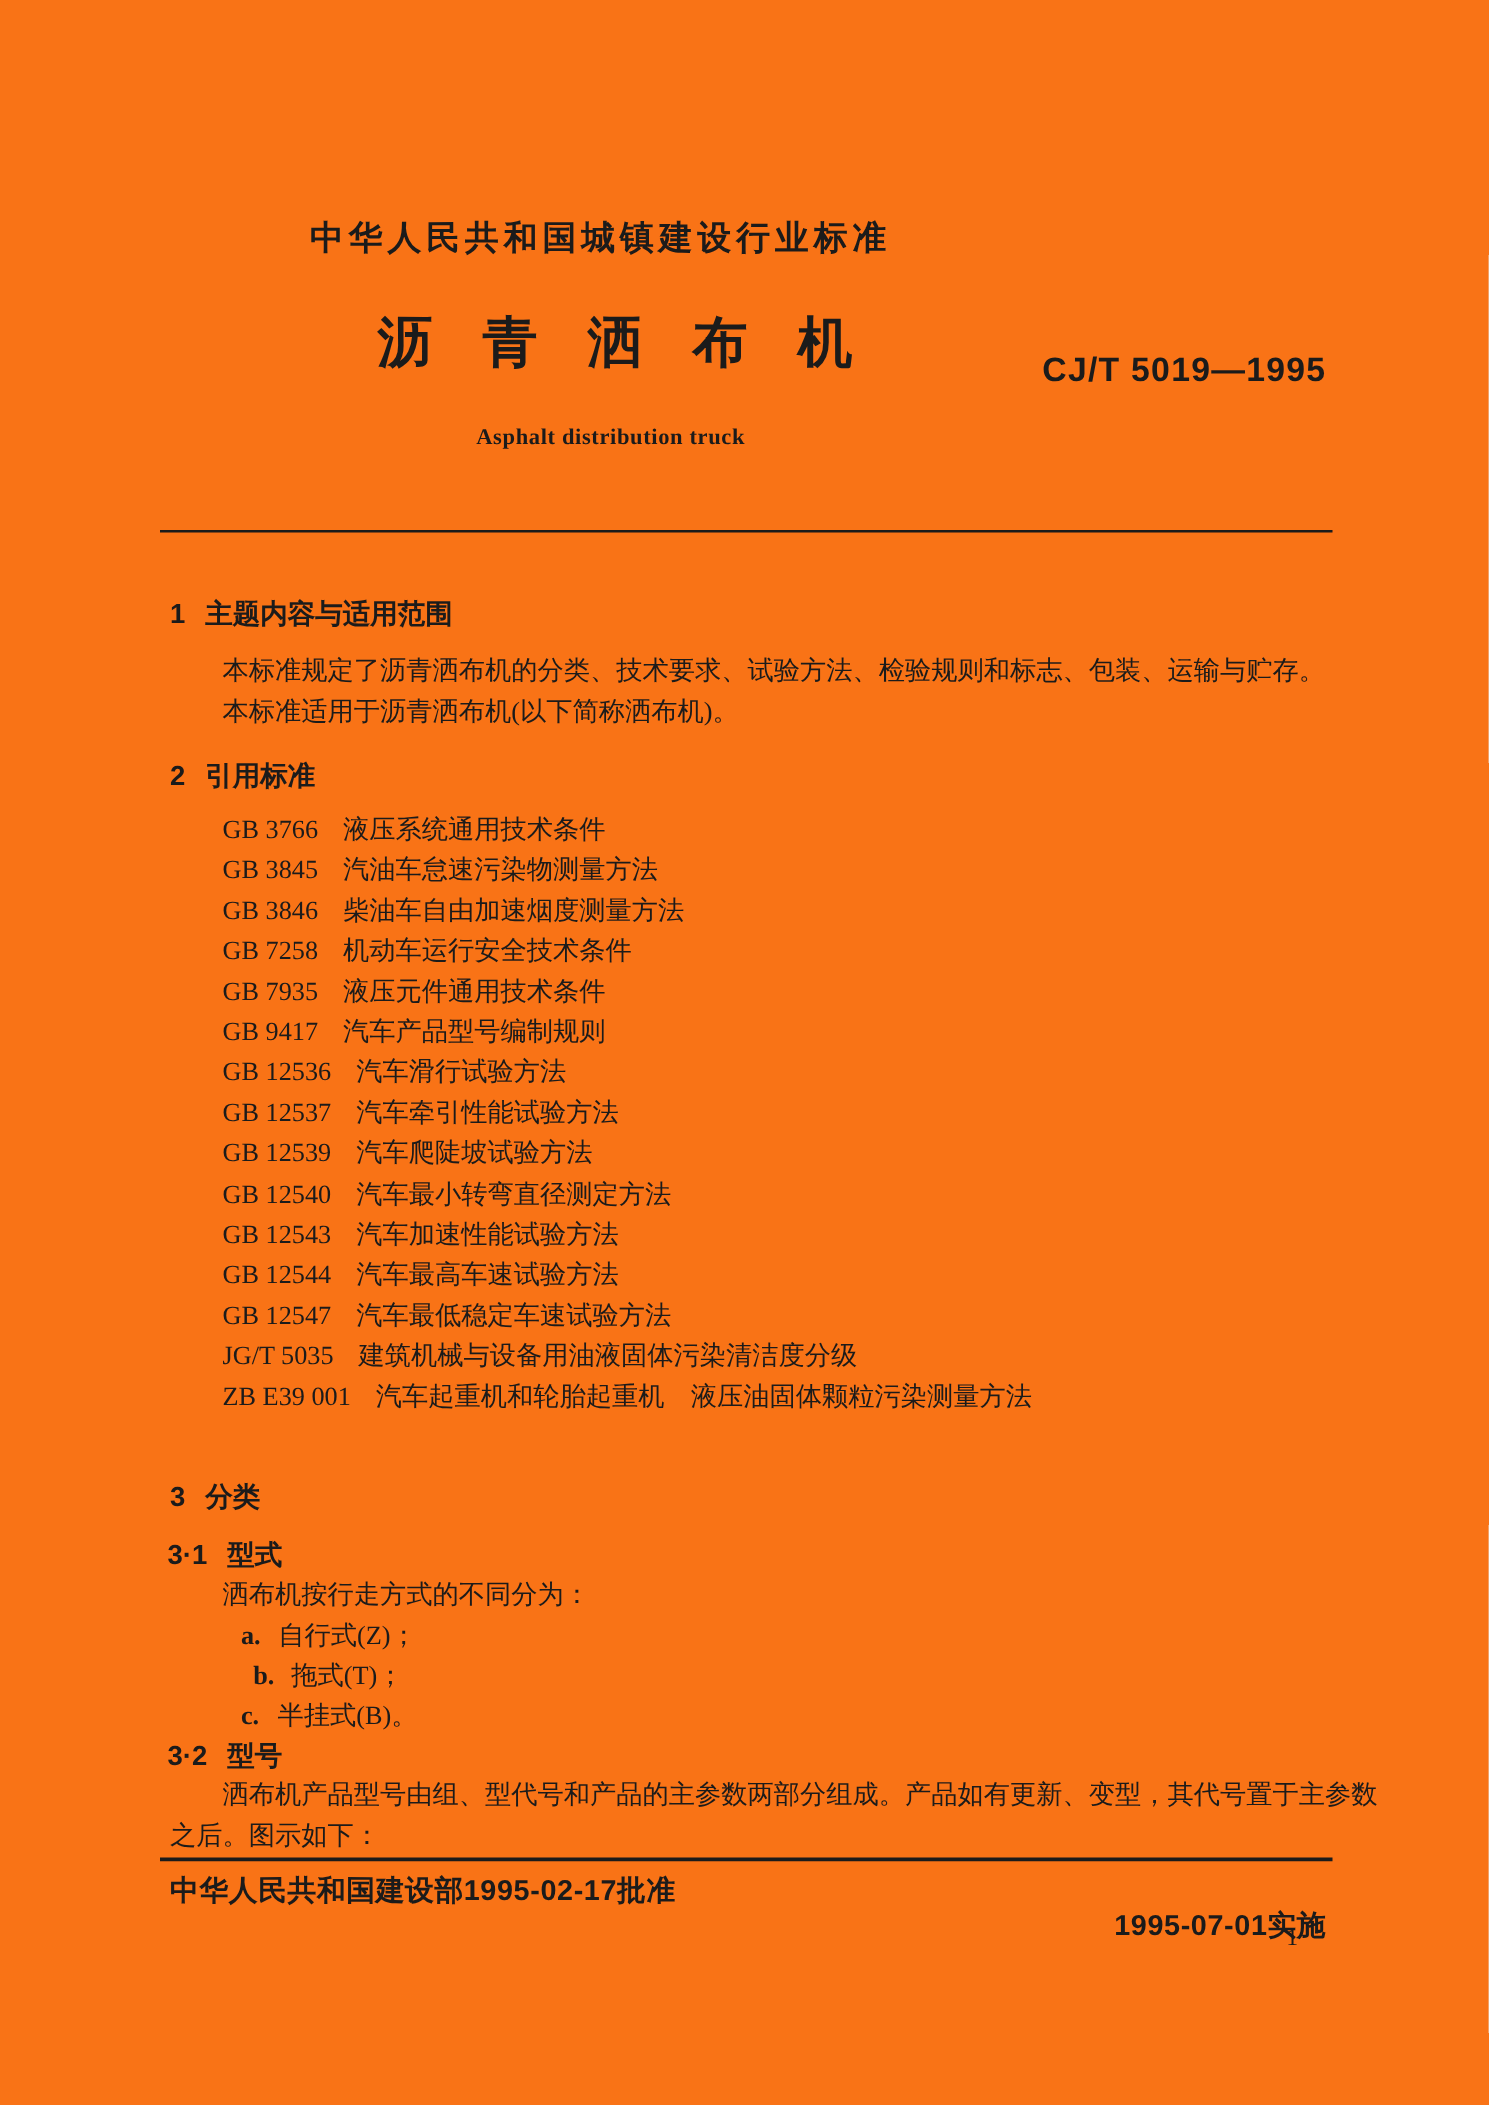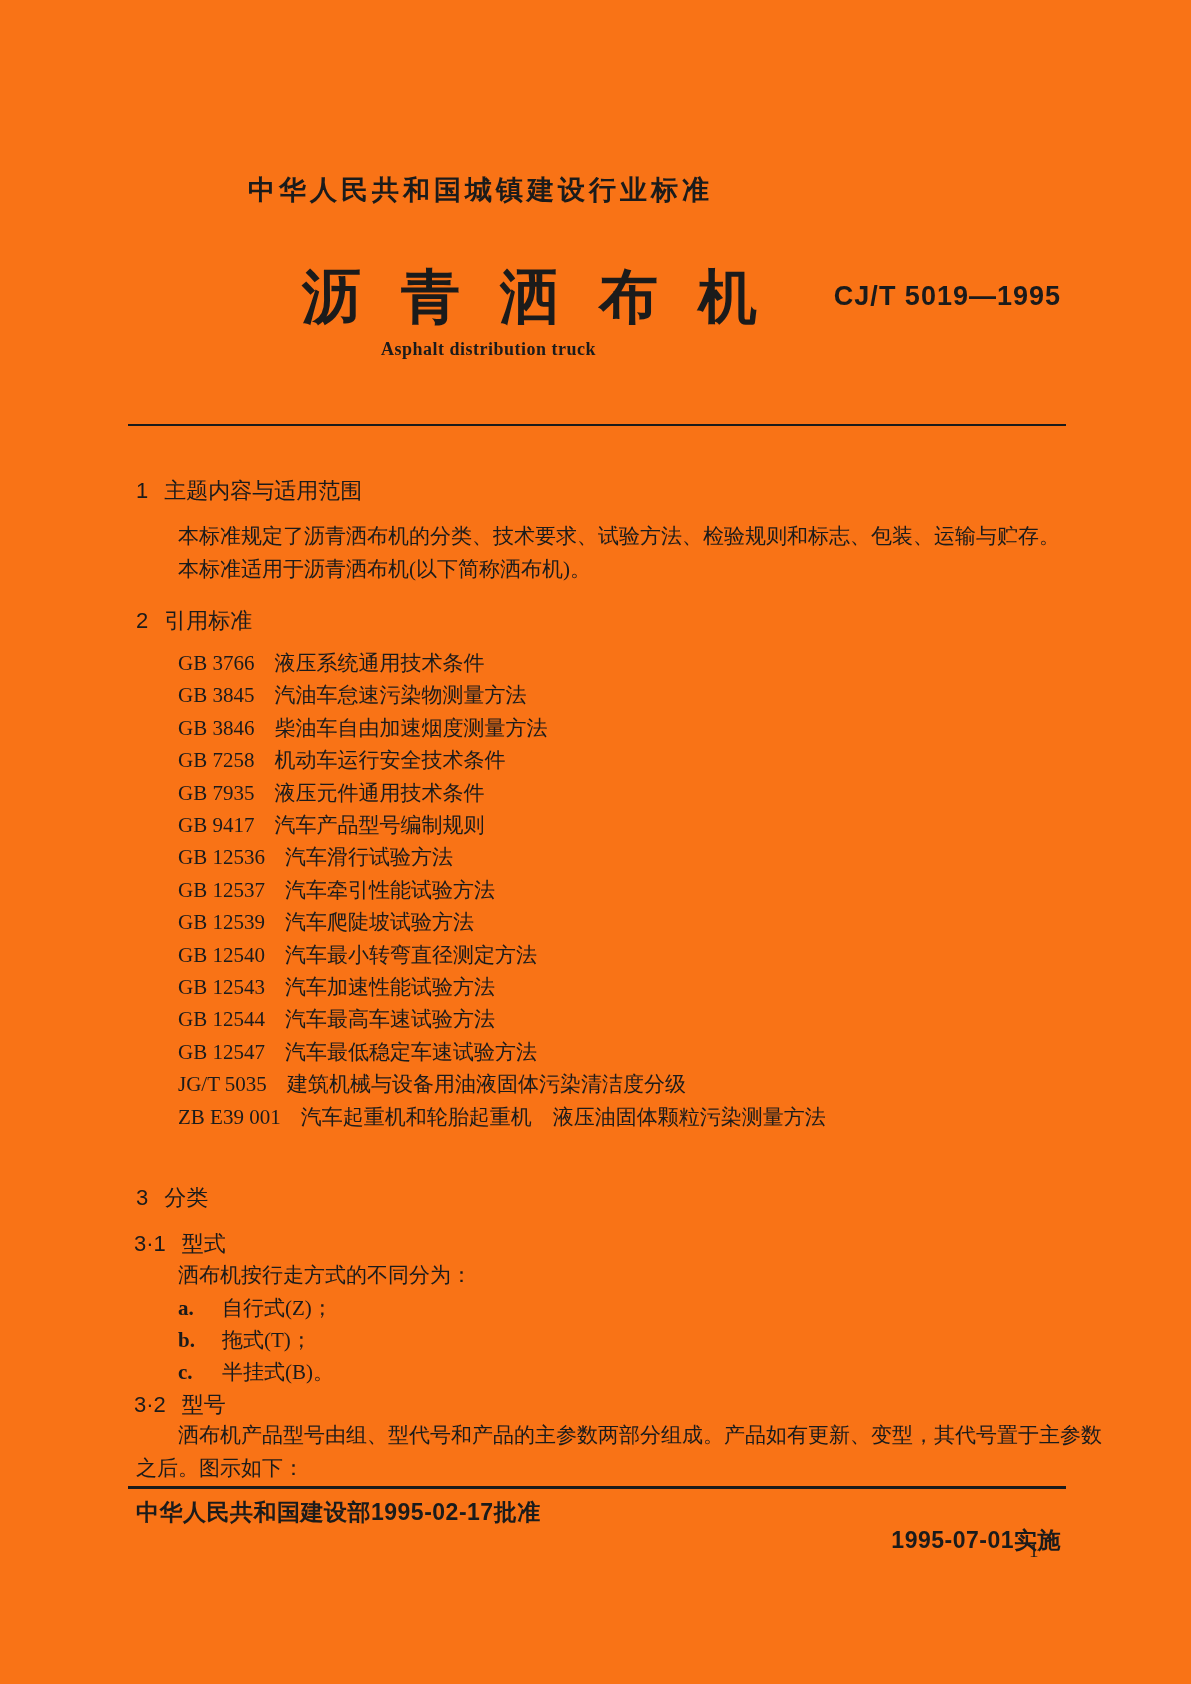--- a/index.html
+++ b/index.html
@@ -17,24 +17,24 @@
 
   
   .header-label {
     left: 248px; top: 172px;
     font-family: "Liberation Sans", sans-serif;
     font-weight: bold;
     font-size: 27px;
     letter-spacing: 4px;
   }
   .doc-title {
-    left: 302px; top: 258px;
+    left: 302px; top: 245px;
     font-family: Liberation Serif, serif;
     font-weight: bold;
-    font-size: 59px;
+    font-size: 44px;
     letter-spacing: 40px;
   }
   .std-number {
     right: 130px; top: 281px;
     font-family: "Liberation Sans", sans-serif;
     font-weight: bold;
     font-size: 27px;
     letter-spacing: 1px;
   }
   .subtitle-en {
@@ -44,21 +44,21 @@
     font-size: 18px;
     letter-spacing: 0.5px;
   }
   .rule { background: #1b1b1b; }
   .rule-top    { left: 128px; top: 424px;  width: 938px; height: 2px; }
   .rule-bottom { left: 128px; top: 1486px; width: 938px; height: 3px; }
 
   
   .sec-heading {
     font-family: "Liberation Sans", sans-serif;
-    font-weight: normal;
+    font-weight: bold;
     font-size: 22px;
   }
   .sec-heading .sec-num { display: inline-block; margin-right: 16px; }
   .h-s1  { left: 136px; top: 476px; }
   .h-s2  { left: 136px; top: 606px; }
   .h-s3  { left: 136px; top: 1183px; }
   .h-s31 { left: 134px; top: 1229px; }
   .h-s32 { left: 134px; top: 1390px; }
   .h-s31 .sec-num, .h-s32 .sec-num { }
 
@@ -69,21 +69,21 @@
   .p-intro { left: 178px; top: 1261px; }
   .p-s32-a { left: 178px; top: 1421px; }
   .p-s32-b { left: 136px; top: 1454px; }
 
   
   .ref-list { left: 178px; top: 647px; }
   .ref-row { line-height: 32.4px; font-size: 21px; white-space: nowrap; }
   .ref-code { display: inline-block; margin-right: 20px; }
 
   
-  .type-list { left: 178px; top: 1292px; }
+  .type-list { left: 178px; top: 1292px; text-align: center; }
   .type-row { line-height: 32.2px; font-size: 21px; white-space: nowrap; }
   .type-label {
     display: inline-block;
     min-width: 44px;
     font-weight: bold;
   }
 
   
   .footer-text {
     font-family: "Liberation Sans", sans-serif;

